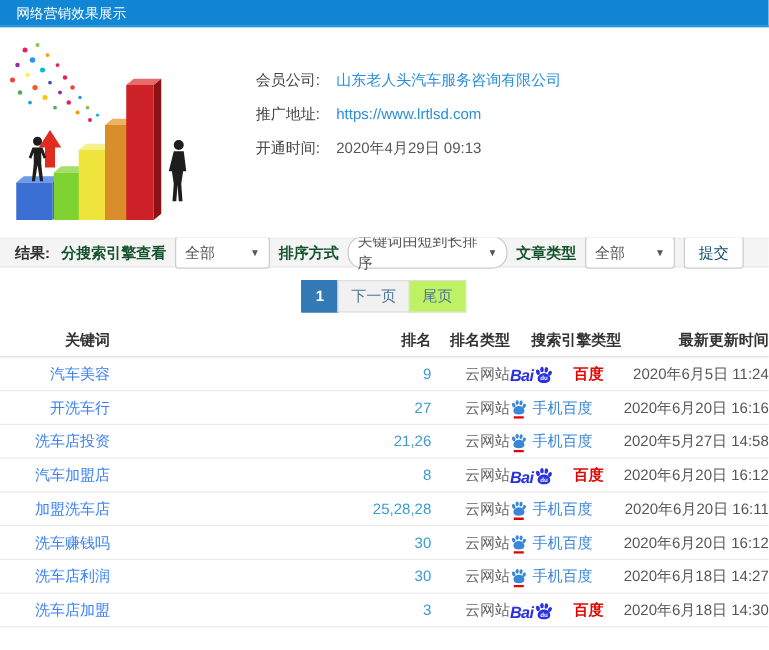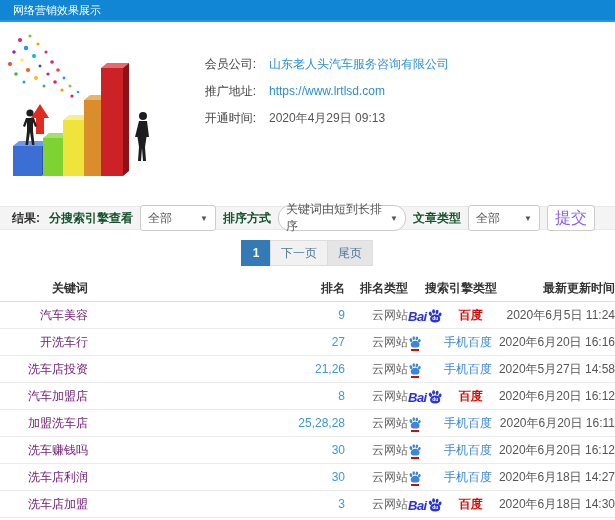--- a/index.html
+++ b/index.html
@@ -17,58 +17,58 @@
   .info-row { display:flex; align-items:center; height:20px; margin-bottom:7px; }
   .info-label { width:78px; text-align:right; color:#444; }
   .info-value { margin-left:13px; }
   .link-blue { color:#2a8fd8; text-decoration:none; cursor:pointer; }
   .plain-val { color:#555; }
   .count-red { color:#ff5722; }
   .count-suffix { color:#2a8fd8; }
 
   
   .filter-bar { height:24px; background:#f4f4f4; border-top:1px solid #e9e9e9; border-bottom:1px solid #e9e9e9;
-                display:flex; align-items:center; padding:0 20px 0 12px;margin-top:16px; }
+                display:flex; align-items:center; padding:0 20px 0 12px; }
   .result-label { font-weight:bold; color:#333; }
   .filter-controls { margin-left:auto; display:flex; align-items:center; gap:7px; }
   .filter-lbl { font-weight:bold; color:#14532d; }
   .select-box { background:#fff; border:1px solid #ccc; border-radius:3px; height:26px; display:flex;
                 align-items:center; justify-content:space-between; padding:0 7px; color:#555; cursor:pointer; }
   .select-box .caret { font-size:8px; color:#555; margin-left:8px; }
   .sel-engine { width:76px; }
   .sel-sort  { width:128px;border-radius:12px; }
   .sel-article { width:72px; }
   .submit-btn { height:26px; width:48px; background:#fff; border:1px solid #ccc; border-radius:3px;
-                color:#8b5cf6; font-size:16px; cursor:pointer; }
+                color:#0c4a6e; font-size:12px; cursor:pointer; }
 
   
   .pager { height:46px; display:flex; align-items:center; justify-content:center; gap:0; }
   .page-btn { min-width:30px; padding:0 10px; height:26px; display:flex; align-items:center; justify-content:center;
-              border:1px solid #ddd; color:#4a7699; cursor:pointer; background:#e5e5e5; margin-left:-1px; }
+              border:1px solid #ddd; color:#4a7699; cursor:pointer; background:#bef264; margin-left:-1px; }
   .page-btn.active { background:#337ab7; border-color:#337ab7; color:#fff; font-weight:bold; }
   .page-btn.next { background:#f1f1f1; }
 
   
   .rank-table { width:615px;text-align:right; }
   .t-row { display:grid; grid-template-columns:80px 257px 63px 89px 1fr; align-items:center;
            padding-left:8px; height:27px; border-bottom:1px solid #ebebeb; }
   .t-head { height:26px; border-bottom:1px solid #dcdcdc; }
   .t-head .cell { font-weight:bold; color:#333; }
   .cell { overflow:hidden; white-space:nowrap; }
-  .cell.kw { color:#701a75; }
+  .cell.kw { color:#3b82f6; }
   .cell.rank { color:#3d9ad3; }
   .cell.rtype { color:#666; }
   .cell.time { color:#555; }
 
   
   .engine-cell { display:flex; align-items:center; }
   .baidu-logo { display:flex; align-items:flex-end; gap:0; }
   .baidu-logo .bai { color:#2932e1; font-weight:bold; font-size:13px; font-style:italic; letter-spacing:-0.5px; }
   .baidu-logo .cn { color:#e10601; font-weight:bold; font-size:12px; margin-left:16px; }
-  .mobile-baidu { display:flex; align-items:center; gap:22px; }
+  .mobile-baidu { display:flex; align-items:center; gap:4px; }
   .mobile-baidu .m-label { color:#3a87d8; font-size:12px; }
   .paw-wrap { position:relative; display:inline-block; line-height:0; }
   .paw-underline { position:absolute; left:3px; bottom:-2px; width:8px; height:2px; background:#e10601; }
 </style>
 </head>
 <body>
 
 <div class="app-header">
   <span>网络营销效果展示</span>
 </div>

